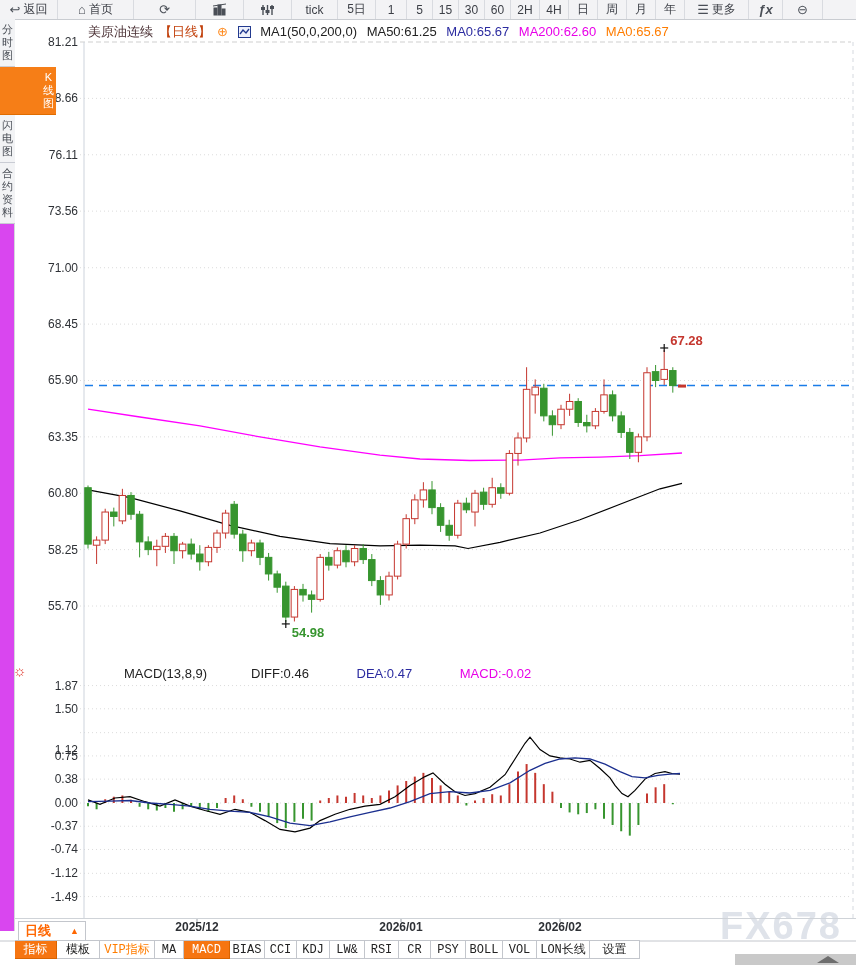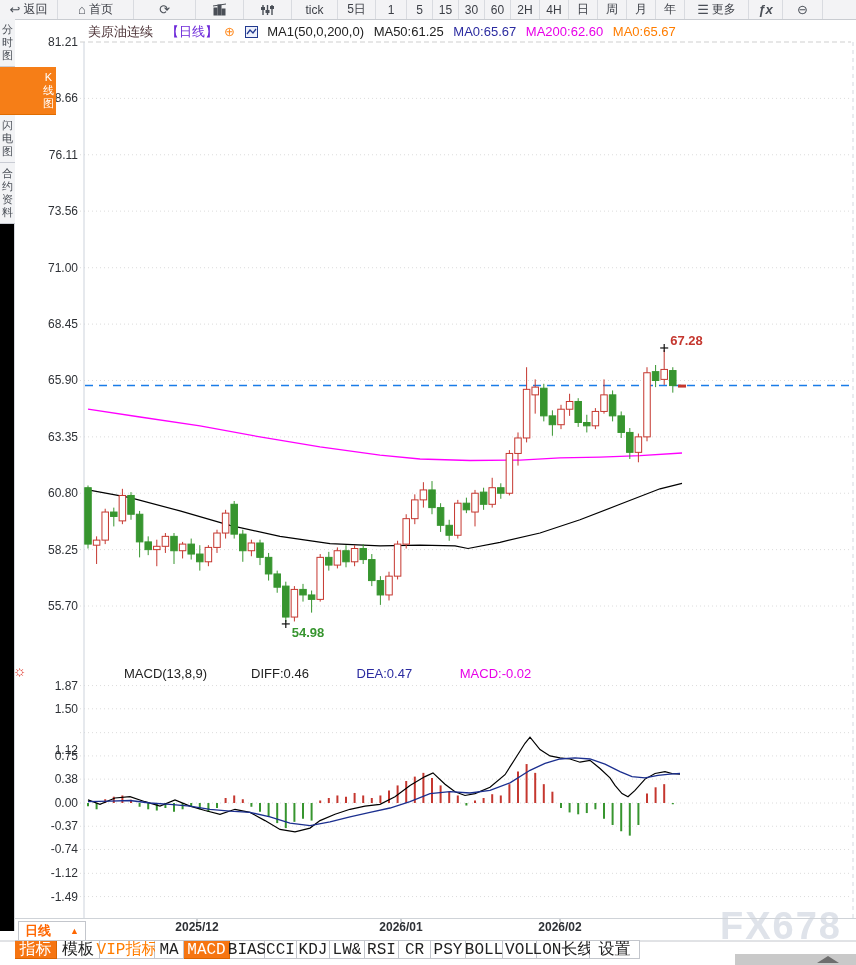--- a/index.html
+++ b/index.html
@@ -6,30 +6,30 @@
   body{width:856px;height:965px;position:relative;overflow:hidden;
        font-family:"Liberation Sans","DejaVu Sans",sans-serif;color:#333;}
   
   .topbar{position:absolute;left:0;top:0;width:856px;height:19px;background:#f3f3f5;
           border-bottom:1px solid #c9ccd1;display:flex;z-index:30;}
   .tb-item{height:19px;display:flex;align-items:center;justify-content:center;gap:3px;
            border-right:1px solid #d9dbe0;font-size:12px;color:#3c3f46;cursor:pointer;box-sizing:border-box;}
   .tb-item .ic{font-size:13px;line-height:13px;color:#4a4f57;}
   .tb-item svg{display:block;}
   
-  .sidebar{position:absolute;left:0;top:19px;width:15px;height:912px;background:#000000;
+  .sidebar{position:absolute;left:0;top:19px;width:15px;height:912px;background:#d946ef;
            border-right:1px solid #d4d7dc;z-index:30;box-sizing:border-box;}
   .side-item{width:15px;padding:4px 0;border-bottom:1px solid #c9ccd4;font-size:11px;line-height:13px;
              color:#4a4f57;text-align:center;word-break:break-all;cursor:pointer;background:#f2f3f5;}
   .side-item.active{background:#f67e17;color:#fff;border-color:#e06c00;padding-left:41px;}
   
   .chart-header{position:absolute;left:88px;top:23px;font-size:13px;z-index:20;white-space:nowrap;}
   .chart-header span{margin-right:6px;}
   .hd-symbol{color:#4a3034;}
-  .hd-period{color:#6d28d9;margin-left:7px;}
+  .hd-period{color:#c2410c;}
   .hd-plus{color:#ff8a1e;font-size:13px;}
   .hd-icon{display:inline-block;vertical-align:-2px;}
   .hd-ma{color:#222;}
   .hd-ma0b{color:#2b2ba0;}
   .hd-ma200{color:#e800e8;}
   .hd-ma0o{color:#ff7d00;}
   .macd-header{position:absolute;left:88px;top:666px;font-size:13px;z-index:20;white-space:nowrap;}
   .macd-header span{margin-right:8px;margin-left:36px;}
   .md-title{color:#222;}
   .md-dea{color:#2b2ba0;}
@@ -40,21 +40,21 @@
   .xdate{position:absolute;top:920px;font-size:12px;font-weight:bold;color:#2e3136;z-index:10;transform:translateX(-50%);}
   
   .axis-sep{position:absolute;left:0;top:918px;width:856px;height:1px;background:#cfd3d8;z-index:9;}
   .period-btn{position:absolute;left:18px;top:921px;width:66px;height:18px;border:1px solid #c3c6cc;background:#fff;
               display:flex;align-items:center;justify-content:center;gap:19px;font-size:13px;font-weight:bold;
               color:#f60;z-index:15;cursor:pointer;}
   .period-btn .arr{font-size:9px;color:#f60;}
   .tabbar{position:absolute;left:15px;top:940px;height:18px;display:flex;z-index:15;background:#fff;
           border-top:1px solid #c3c6cc;}
   .btab{height:18px;box-sizing:border-box;border-right:1px solid #c3c6cc;border-bottom:1px solid #c3c6cc;
-        display:flex;align-items:center;justify-content:center;font-size:16px;
+        display:flex;align-items:center;justify-content:center;font-size:12px;
         font-family:"Liberation Mono","DejaVu Sans Mono",monospace;color:#222;background:#fff;cursor:pointer;white-space:nowrap;}
   .btab.active{background:#f67511;color:#fff;border-color:#d96400;}
   .btab.vip{color:#ff7d00;}
   .collapse-bar{position:absolute;left:735px;top:954px;width:121px;height:11px;background:#c9c9c9;z-index:15;cursor:pointer;}
   .collapse-bar .tri{position:absolute;left:82px;top:2px;width:0;height:0;
                      border-left:11px solid transparent;border-right:11px solid transparent;border-bottom:7px solid #6e6e6e;}
   .watermark{position:absolute;left:720px;top:905px;font-size:38px;font-weight:bold;letter-spacing:2px;
              color:#dfe3ea;z-index:8;font-family:"Liberation Sans",sans-serif;}
   
   #chart-svg{position:absolute;left:0;top:0;z-index:5;}

